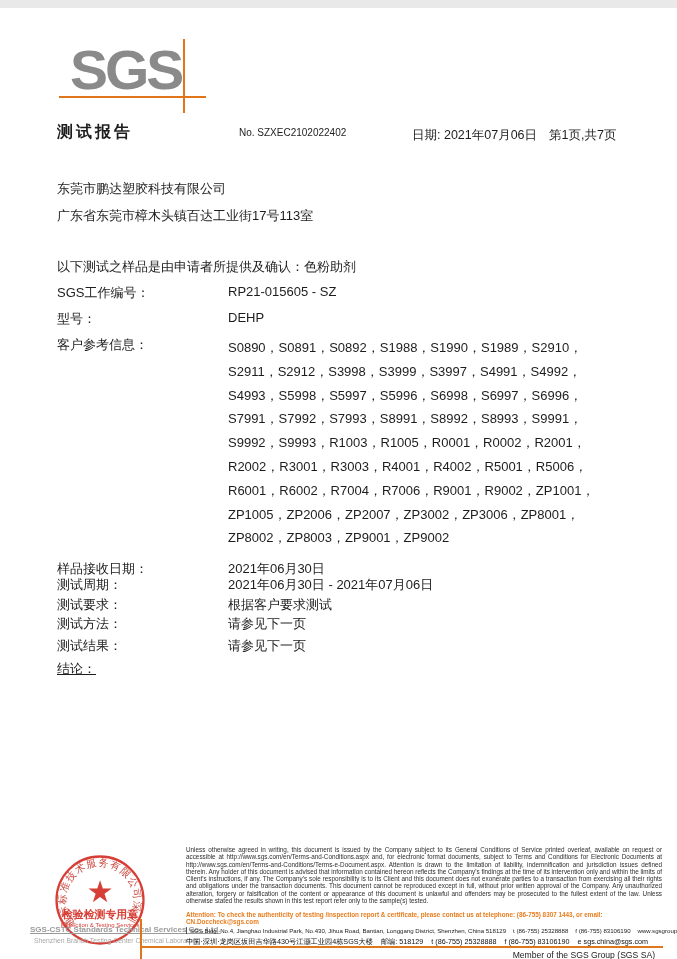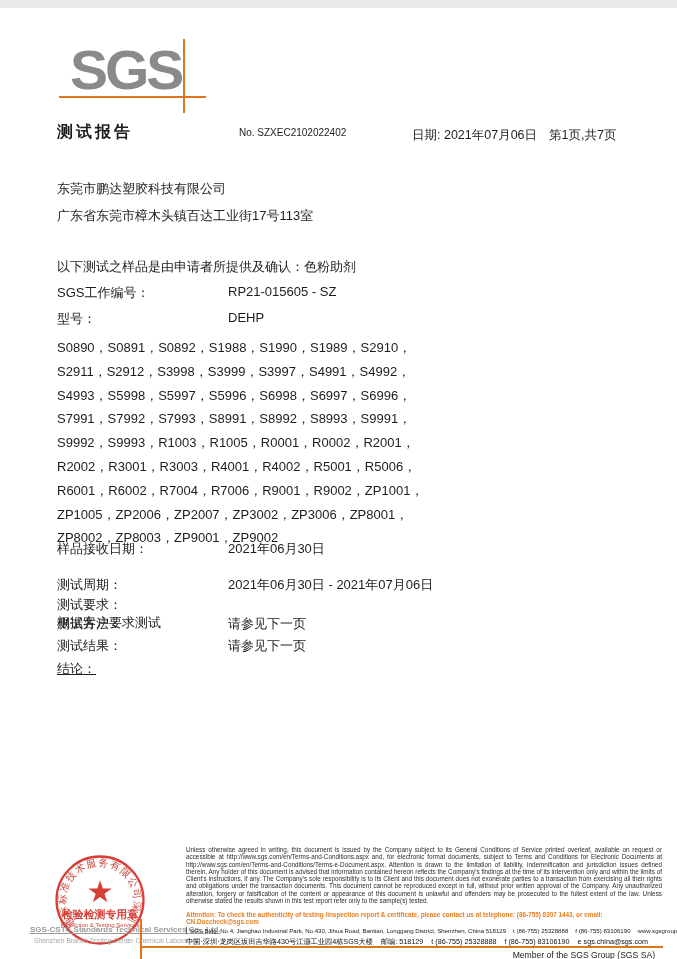--- a/index.html
+++ b/index.html
@@ -25,22 +25,22 @@
   
   .applicant{position:absolute;left:57px;top:167px;font-size:13px;line-height:27px;}
   
   .intro{position:absolute;left:57px;top:250px;font-size:13px;}
   .frow{position:absolute;left:57px;right:28px;display:flex;font-size:13px;}
   .flabel{width:171px;flex:none;}
   .fvalue{flex:1;}
   .row-job{top:276px;} .row-model{top:302px;}
   .row-refs{top:328px;}
   .refs-lines{white-space:pre-line;line-height:23.8px;}
-  .row-received{top:532px;} .row-period{top:568px;}
-  .row-require{top:588px;flex-direction:column;} .row-method{top:607px;} .row-result{top:629px;}
+  .row-received{top:552px;} .row-period{top:568px;}
+  .row-require{top:588px;} .row-method{top:607px;} .row-result{top:629px;}
   .row-conclusion{top:652px;text-decoration:underline;}
   .conclusion-text{line-height:19px;max-width:424px;}
   
   .stamp{position:absolute;left:48px;top:840px;width:104px;height:104px;opacity:.92;}
   .company-en1{position:absolute;left:30px;top:917px;font-size:8px;font-weight:700;color:#9a9a9a;text-decoration:underline;}
   .company-en2{position:absolute;left:34px;top:929px;font-size:6.8px;color:#a8a8a8;}
   .legal{
     position:absolute;left:186px;top:838px;width:476px;
     font-size:6.35px;line-height:7.25px;color:#2e2e2e;text-align:justify;
   }
@@ -85,20 +85,21 @@
     <div class="flabel">SGS工作编号：</div>
     <div class="fvalue">RP21-015605 - SZ</div>
   </div>
 
   <div class="frow row-model">
     <div class="flabel">型号：</div>
     <div class="fvalue">DEHP</div>
   </div>
 
   <div class="frow row-refs">
+    <div class="flabel">客户参考信息：</div>
     <div class="fvalue refs-lines">S0890，S0891，S0892，S1988，S1990，S1989，S2910，
 S2911，S2912，S3998，S3999，S3997，S4991，S4992，
 S4993，S5998，S5997，S5996，S6998，S6997，S6996，
 S7991，S7992，S7993，S8991，S8992，S8993，S9991，
 S9992，S9993，R1003，R1005，R0001，R0002，R2001，
 R2002，R3001，R3003，R4001，R4002，R5001，R5006，
 R6001，R6002，R7004，R7006，R9001，R9002，ZP1001，
 ZP1005，ZP2006，ZP2007，ZP3002，ZP3006，ZP8001，
 ZP8002，ZP8003，ZP9001，ZP9002</div>
   </div>

